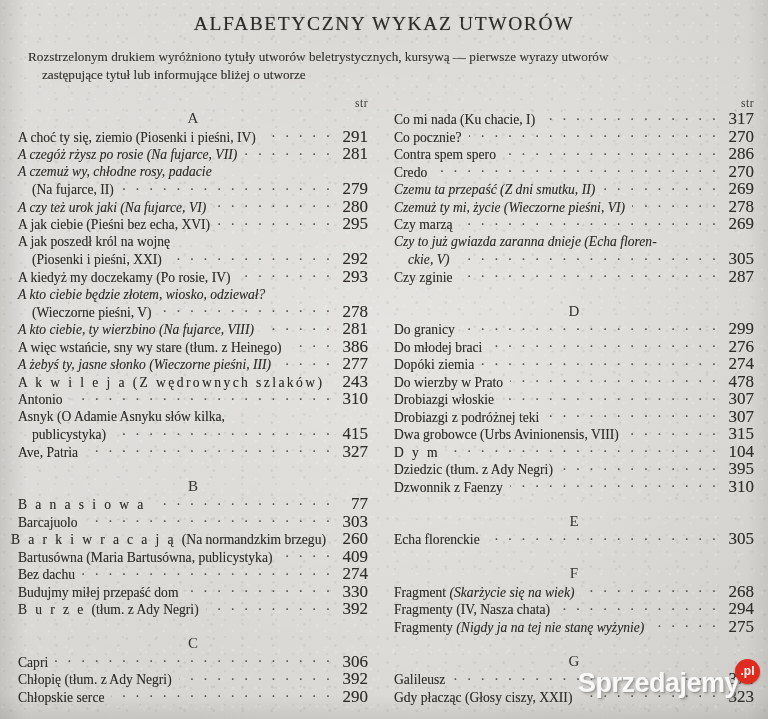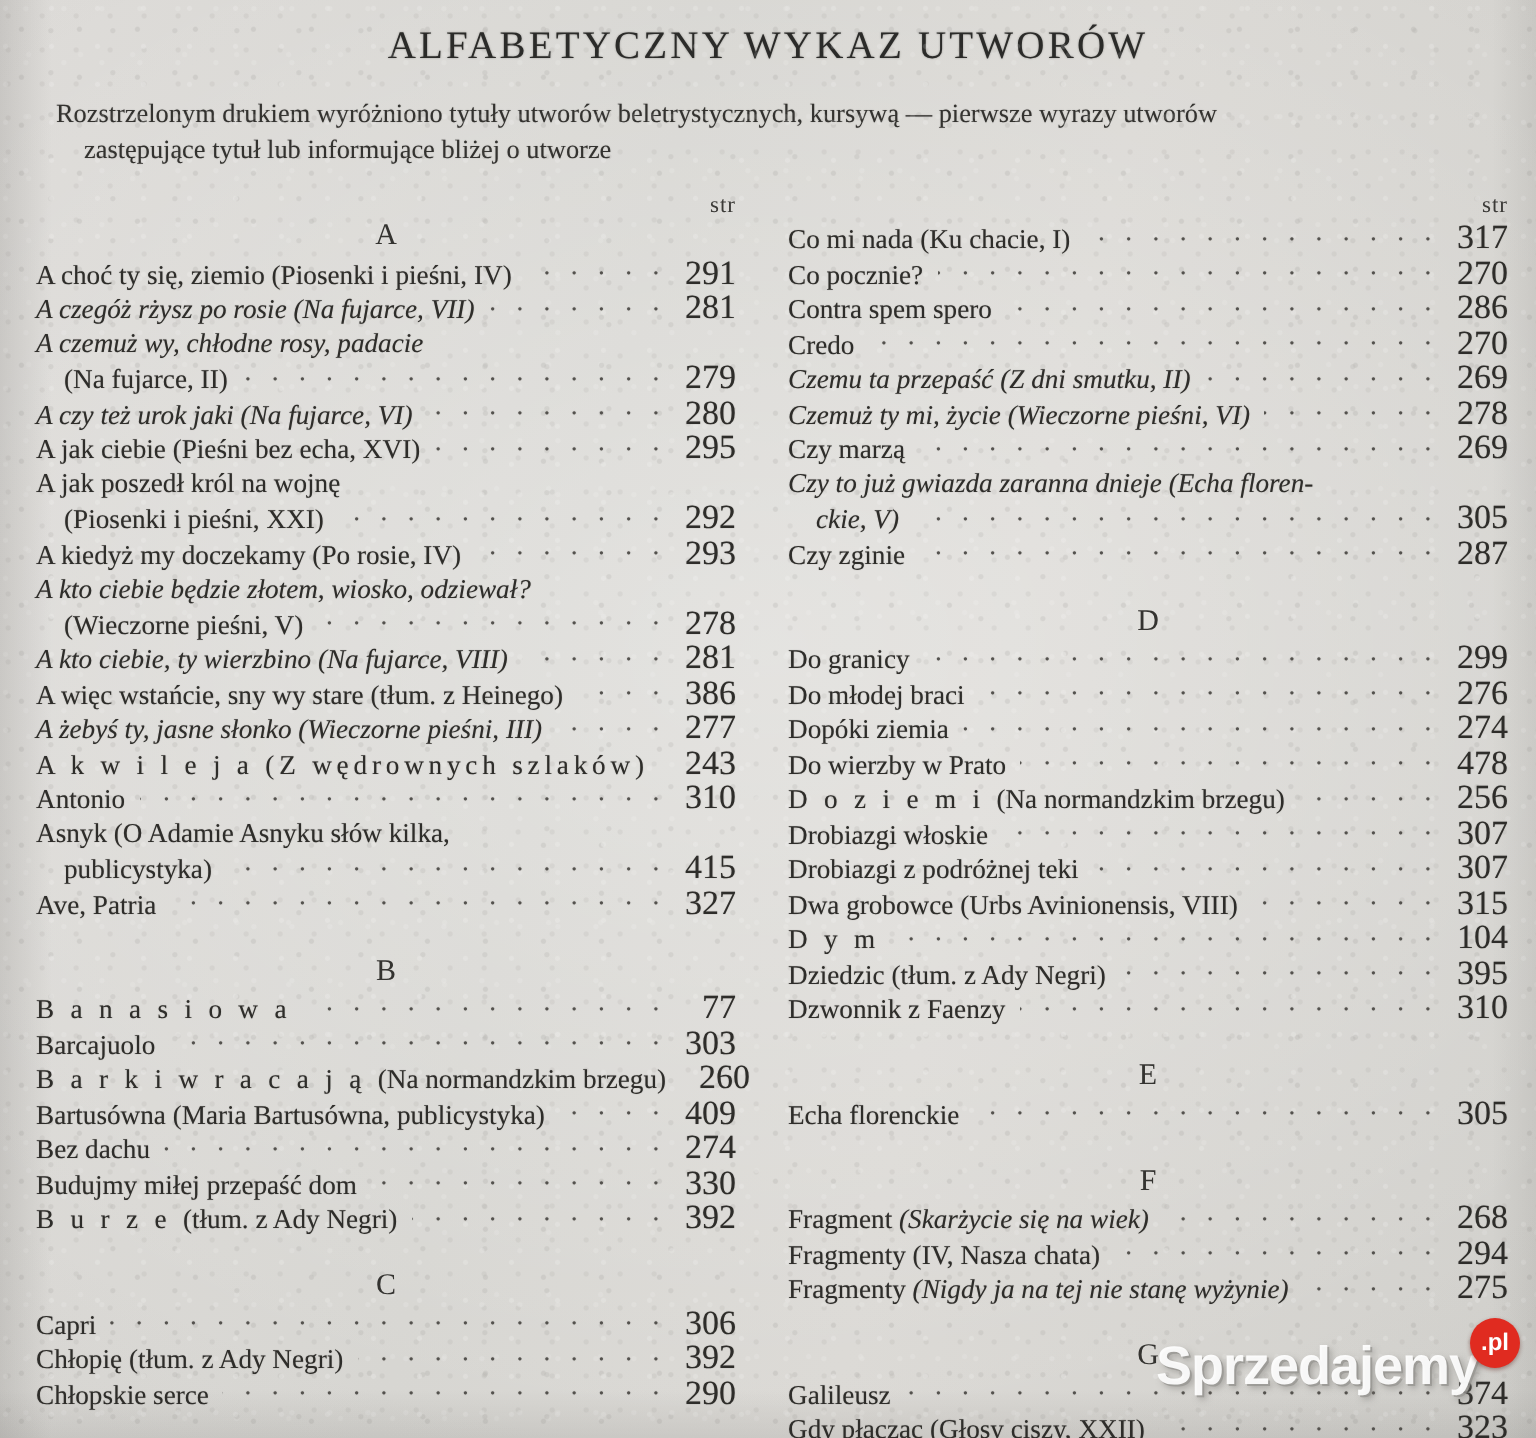--- a/index.html
+++ b/index.html
@@ -104,20 +104,21 @@
 
   .entry {
     display: flex;
     align-items: baseline;
     font-size: 13.6px;
     line-height: 17.5px;
     height: 17.5px;
     white-space: nowrap;
     color: #2e2d2a;
     text-shadow: 0 0 .55px rgba(70,68,64,.45);
+    justify-content: flex-end;
   }
   .entry .t { flex: 0 0 auto; }
   .entry .leader {
     flex: 1 1 auto;
     overflow: hidden;
     margin: 0 5px 0 7px;
     height: 1em;
     position: relative;
   }
   .entry .leader::before {
@@ -410,25 +411,20 @@
           <span class="t ">Dopóki ziemia</span>
           <span class="leader"></span>
           <span class="pg">274</span>
         </div>
         <div class="entry">
           <span class="t ">Do wierzby w Prato</span>
           <span class="leader"></span>
           <span class="pg">478</span>
         </div>
         <div class="entry">
-          <span class="t "><span class="sp">D o  z i e m i  </span><span>(Na normandzkim brzegu)</span></span>
-          <span class="leader"></span>
-          <span class="pg">256</span>
-        </div>
-        <div class="entry">
           <span class="t ">Drobiazgi włoskie</span>
           <span class="leader"></span>
           <span class="pg">307</span>
         </div>
         <div class="entry">
           <span class="t ">Drobiazgi z podróżnej teki</span>
           <span class="leader"></span>
           <span class="pg">307</span>
         </div>
         <div class="entry">

